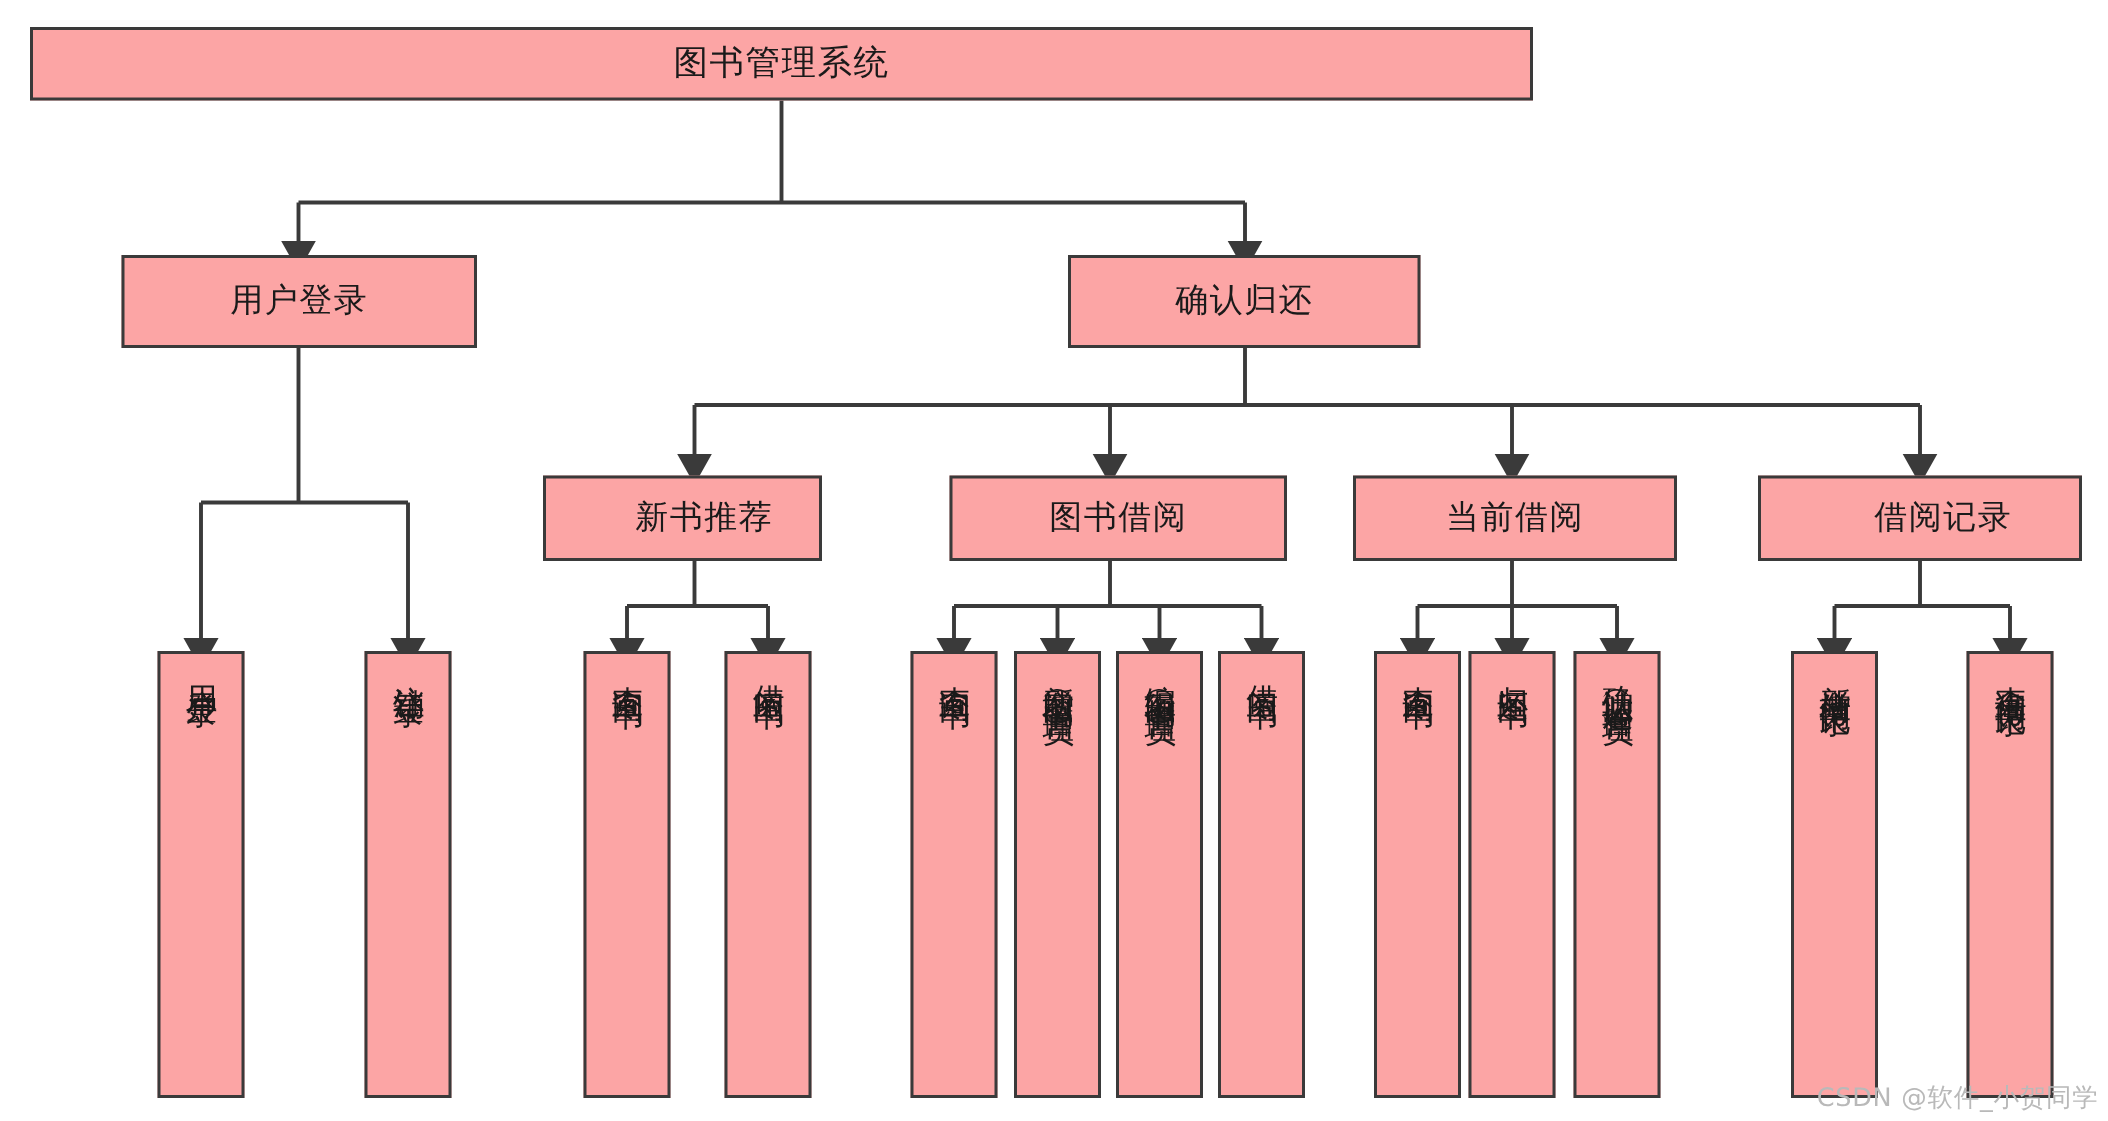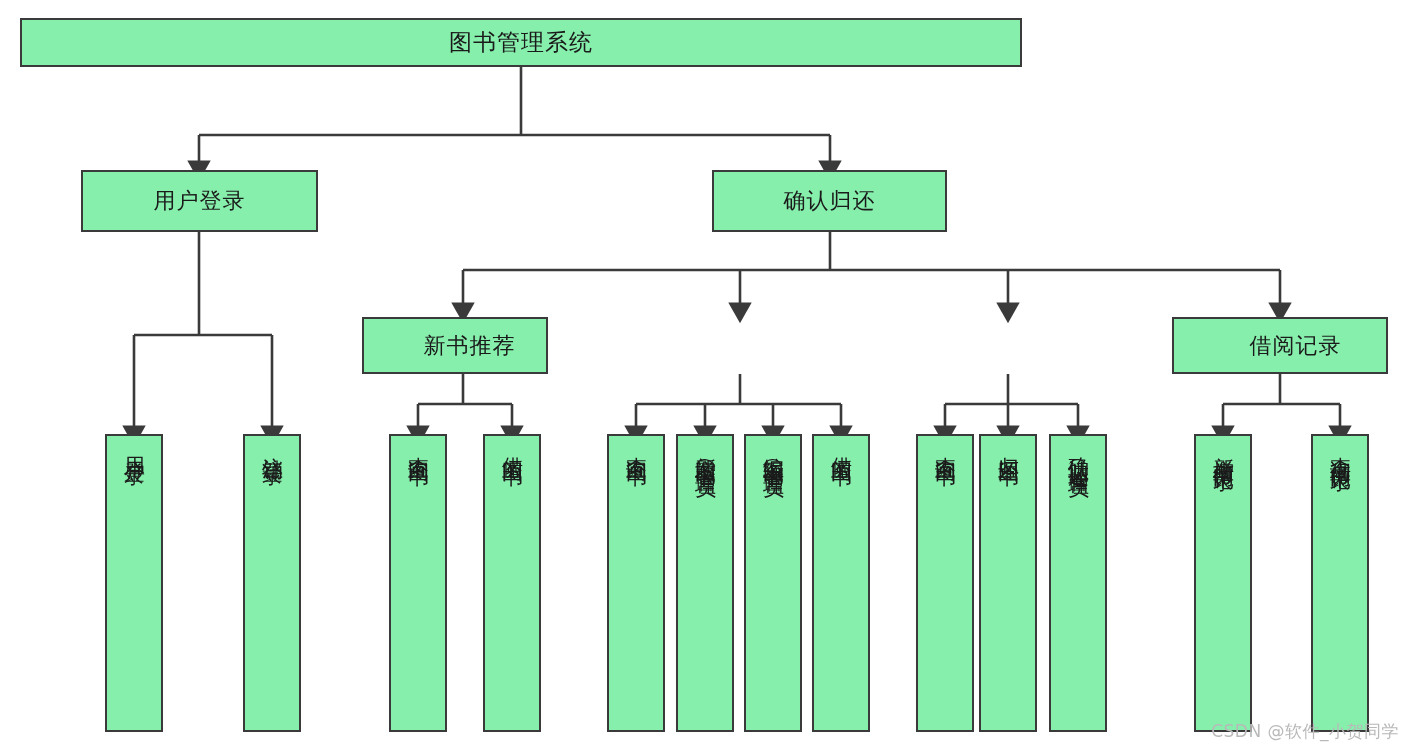--- a/index.html
+++ b/index.html
@@ -9,21 +9,21 @@
     background:#ffffff;
     font-family:"DejaVu Sans","Liberation Sans",sans-serif;
     overflow:hidden;
   }
   #canvas{position:relative;width:1405px;height:747px;}
   svg#wires{position:absolute;left:0;top:0;width:1405px;height:747px;}
 
   .node{
     position:absolute;
     box-sizing:border-box;
-    background:#86efac;
+    background:#fca5a5;
     border:2.5px solid #3a3a3a;
     display:flex;
     align-items:center;
     justify-content:center;
     color:#1a1a1a;
   }
   .node .label{
     font-size:22px;
     line-height:1.15;
     letter-spacing:1px;
@@ -117,20 +117,26 @@
   <div class="node" style="left:81px;top:170px;width:237px;height:62px;">
     <span class="label">用户登录</span>
   </div>
   <div class="node" style="left:712px;top:170px;width:235px;height:62px;">
     <span class="label">确认归还</span>
   </div>
 
   <div class="node" style="left:362px;top:317px;width:186px;height:57px;padding-left:29px;">
     <span class="label">新书推荐</span>
   </div>
+  <div class="node" style="left:633px;top:317px;width:225px;height:57px;">
+    <span class="label">图书借阅</span>
+  </div>
+  <div class="node" style="left:902px;top:317px;width:216px;height:57px;">
+    <span class="label">当前借阅</span>
+  </div>
   <div class="node" style="left:1172px;top:317px;width:216px;height:57px;padding-left:31px;">
     <span class="label">借阅记录</span>
   </div>
 
   <div class="node leaf" style="left:105px;top:434px;width:58px;height:298px;">
     <span class="label">用户登录</span>
   </div>
   <div class="node leaf" style="left:243px;top:434px;width:58px;height:298px;">
     <span class="label">注销登录</span>
   </div>

